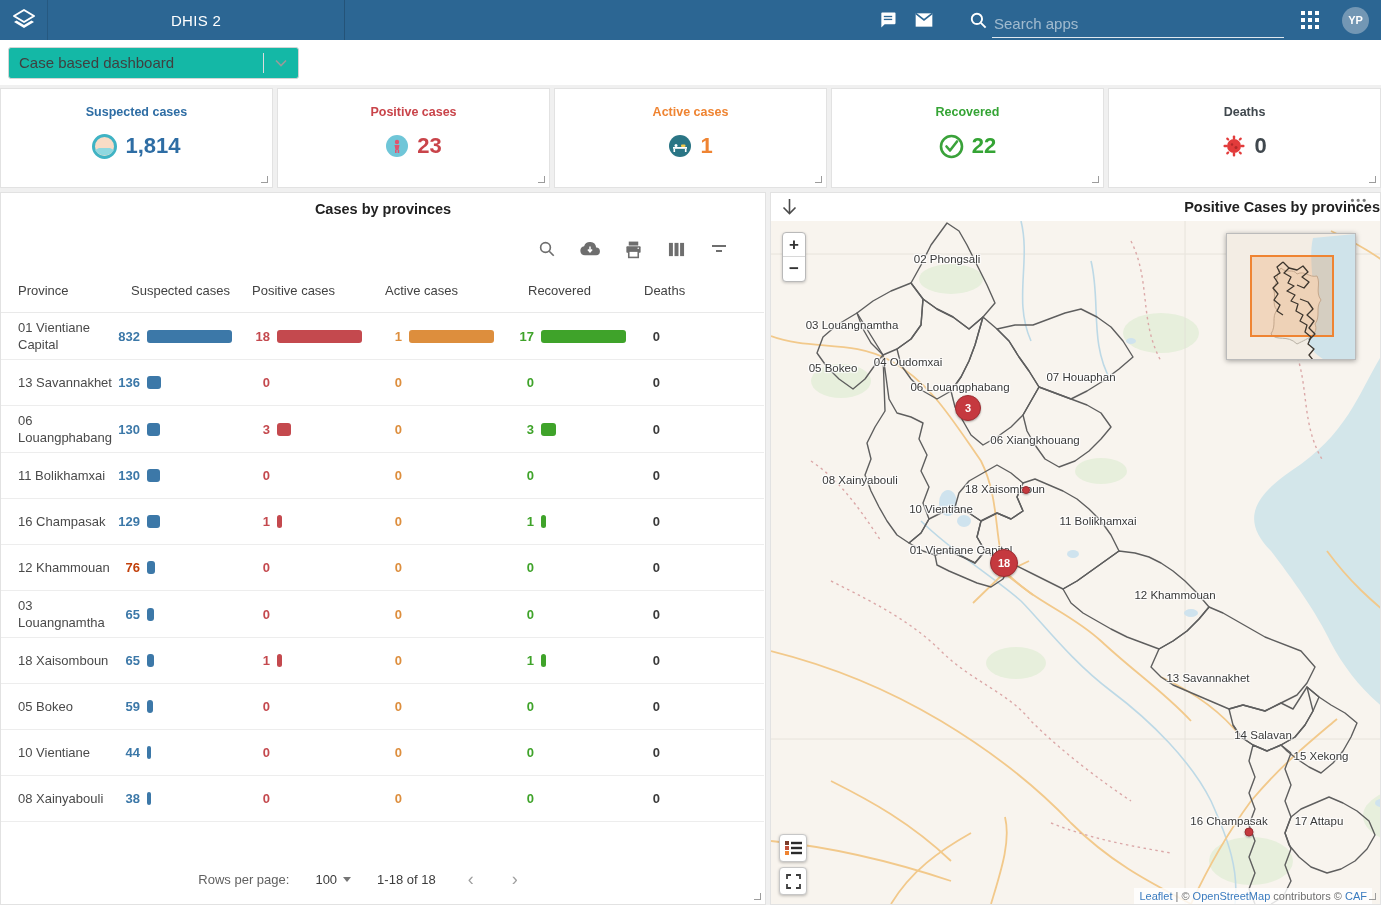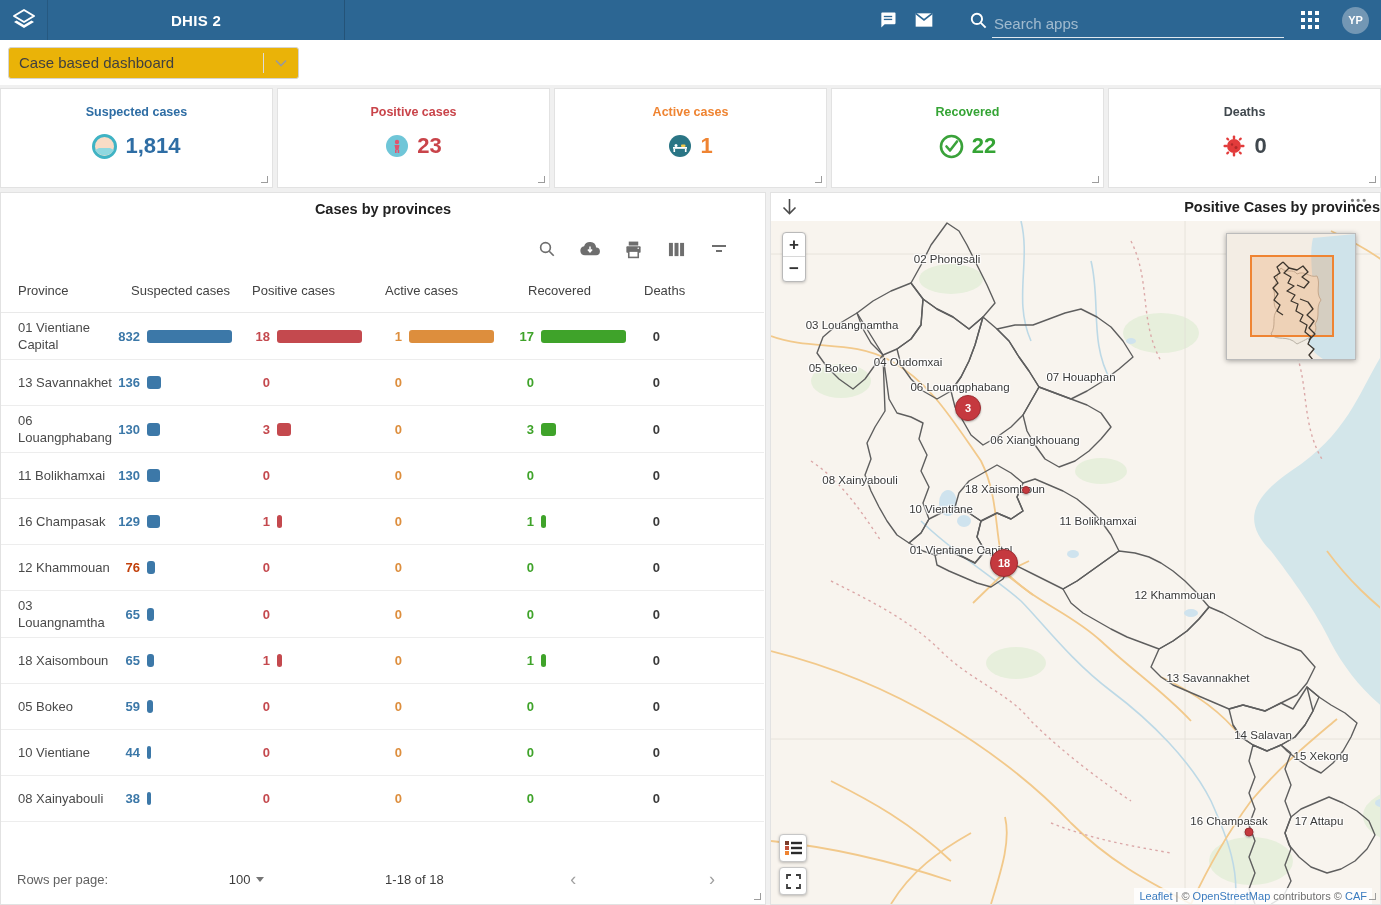--- a/index.html
+++ b/index.html
@@ -3,31 +3,31 @@
 <meta charset="utf-8">
 <style>
   *{margin:0;padding:0;box-sizing:border-box}
   html,body{width:1381px;height:905px;font-family:"Liberation Sans",sans-serif;background:#f0f0f0;overflow:hidden}
   .iconsvg{display:block}
 
   
   .topbar{height:40px;background:#2c6693;display:flex;align-items:center;position:relative}
   .brand{width:345px;height:40px;position:relative;border-right:1px solid rgba(0,0,0,.18);display:flex;align-items:center}
   .logo-box{width:48px;height:40px;display:flex;align-items:center;justify-content:center;border-right:1px solid rgba(0,0,0,.12)}
-  .app-title{position:absolute;left:48px;right:0;text-align:center;color:#fff;font-weight:bold;font-size:15px;letter-spacing:.3px}
+  .app-title{position:absolute;left:48px;right:0;text-align:center;color:#fff;font-weight:normal;font-size:15px;letter-spacing:.3px}
   .topbar-right{position:absolute;right:12px;display:flex;align-items:center;gap:0}
   .tb-icon{width:36px;height:36px;display:flex;align-items:center;justify-content:center;color:#fff;cursor:pointer}
   .search-wrap{display:flex;align-items:end;margin:0 8px 0 22px}
   .search-input{width:292px;background:transparent;border:none;border-bottom:1px solid rgba(255,255,255,.85);color:#fff;font-size:15px;padding:3px 2px 5px;outline:none;font-family:"Liberation Sans",sans-serif}
   .search-input::placeholder{color:rgba(255,255,255,.55)}
   .avatar{width:27px;height:27px;border-radius:50%;background:#7397b4;color:#fff;font-size:11px;font-weight:bold;display:flex;align-items:center;justify-content:center;margin-left:14px;cursor:pointer}
 
   
   .dashbar{height:45px;background:#fff;display:flex;align-items:center;padding-left:8px}
-  .dash-select{width:291px;height:32px;border:1px solid #d4d4d4;border-radius:3px;display:flex;align-items:center;cursor:pointer;background:#eab308}
+  .dash-select{width:291px;height:32px;border:1px solid #d4d4d4;border-radius:3px;display:flex;align-items:center;cursor:pointer;background:#14b8a6}
   .dash-select .sel-text{flex:1;padding-left:10px;font-size:15px;color:#404040}
   .dash-select .sel-div{width:1px;height:20px;background:#dcdcdc}
   .dash-select .sel-chev{width:34px;display:flex;align-items:center;justify-content:center;color:#9a9a9a}
   .hgap3{height:3px;background:#f0f0f0}
   .hgap4{height:4px;background:#f0f0f0}
 
   
   .cards{height:100px;display:flex;gap:4px;background:#f0f0f0}
   .card{flex:1;background:#fff;border:1px solid #e2e2e2;position:relative;display:flex;flex-direction:column;align-items:center;padding-top:16px}
   .card .clabel{font-size:12.5px;font-weight:bold;margin-bottom:14px}
@@ -52,21 +52,21 @@
   .col-m1{width:138px;padding-left:0}
   .col-m2{width:132px}
   .col-m3{width:132px}
   .col-m4{width:126px}
   .col-m5{width:120px}
   .hc-m1{padding-left:17px}.hc-m2{padding-left:0}.hc-m3{padding-left:1px}.hc-m4{padding-left:12px}.hc-m5{padding-left:2px}
   .mwrap{display:flex;align-items:center}
   .num{font-weight:bold;min-width:26px;text-align:right}
   .m2 .num,.m3 .num,.m4 .num,.m5 .num{min-width:18px}
   .bar{height:13px;border-radius:3px;margin-left:7px;display:inline-block}
-  .pagination{margin-top:auto;display:flex;align-items:center;justify-content:space-between;gap:16px;padding:14px 44px 16px 16px;font-size:13px;color:#3c3c3c}
+  .pagination{margin-top:auto;display:flex;align-items:center;justify-content:center;gap:26px;padding:14px 44px 16px 0;font-size:13px;color:#3c3c3c}
   .pg-label{color:#616161}
   .pg-size{display:flex;align-items:center;gap:6px;cursor:pointer}
   .pg-caret{width:0;height:0;border-left:4px solid transparent;border-right:4px solid transparent;border-top:5px solid #757575}
   .pg-chev{color:#9f9f9f;font-size:18px;cursor:pointer;line-height:1;padding:0 6px}
 
   
   .map-panel{flex:1;background:#fff;border:1px solid #e2e2e2;position:relative;overflow:hidden;display:flex;flex-direction:column}
   .mp-titlebar{height:28px;position:relative;display:flex;align-items:center;justify-content:flex-end;background:#fff;z-index:30}
   .mp-title{font-size:14.5px;font-weight:bold;color:#212121}
   .mp-download{position:absolute;left:10px;top:4px;cursor:pointer;color:#4a4a4a}

